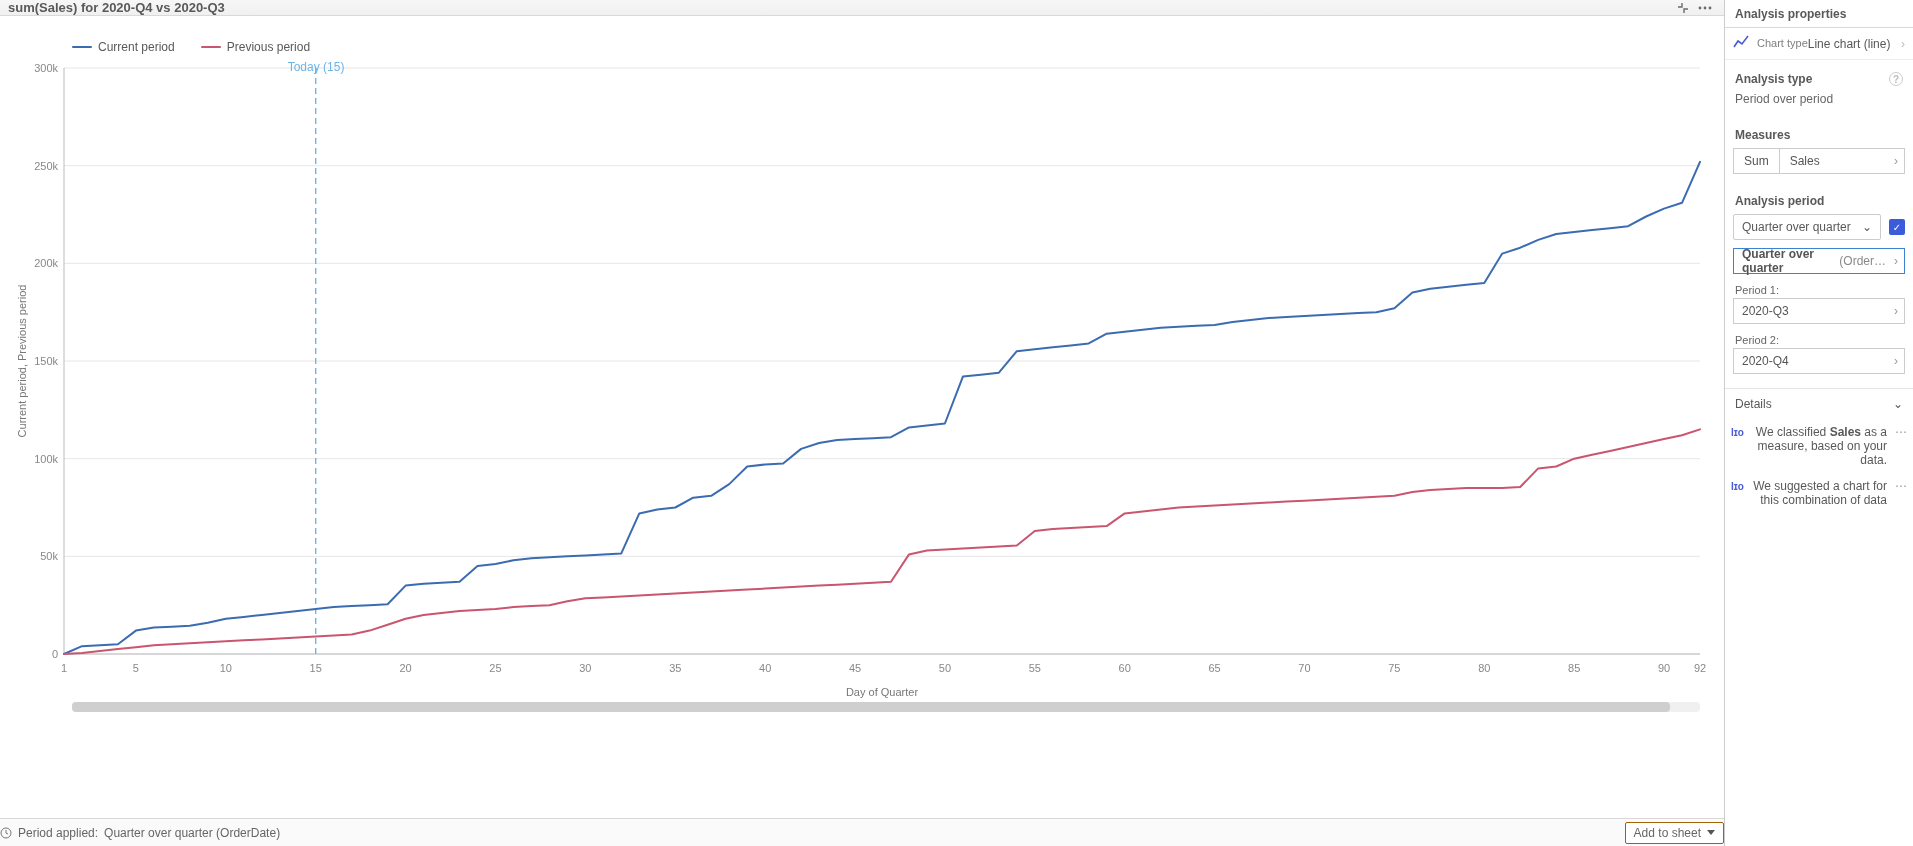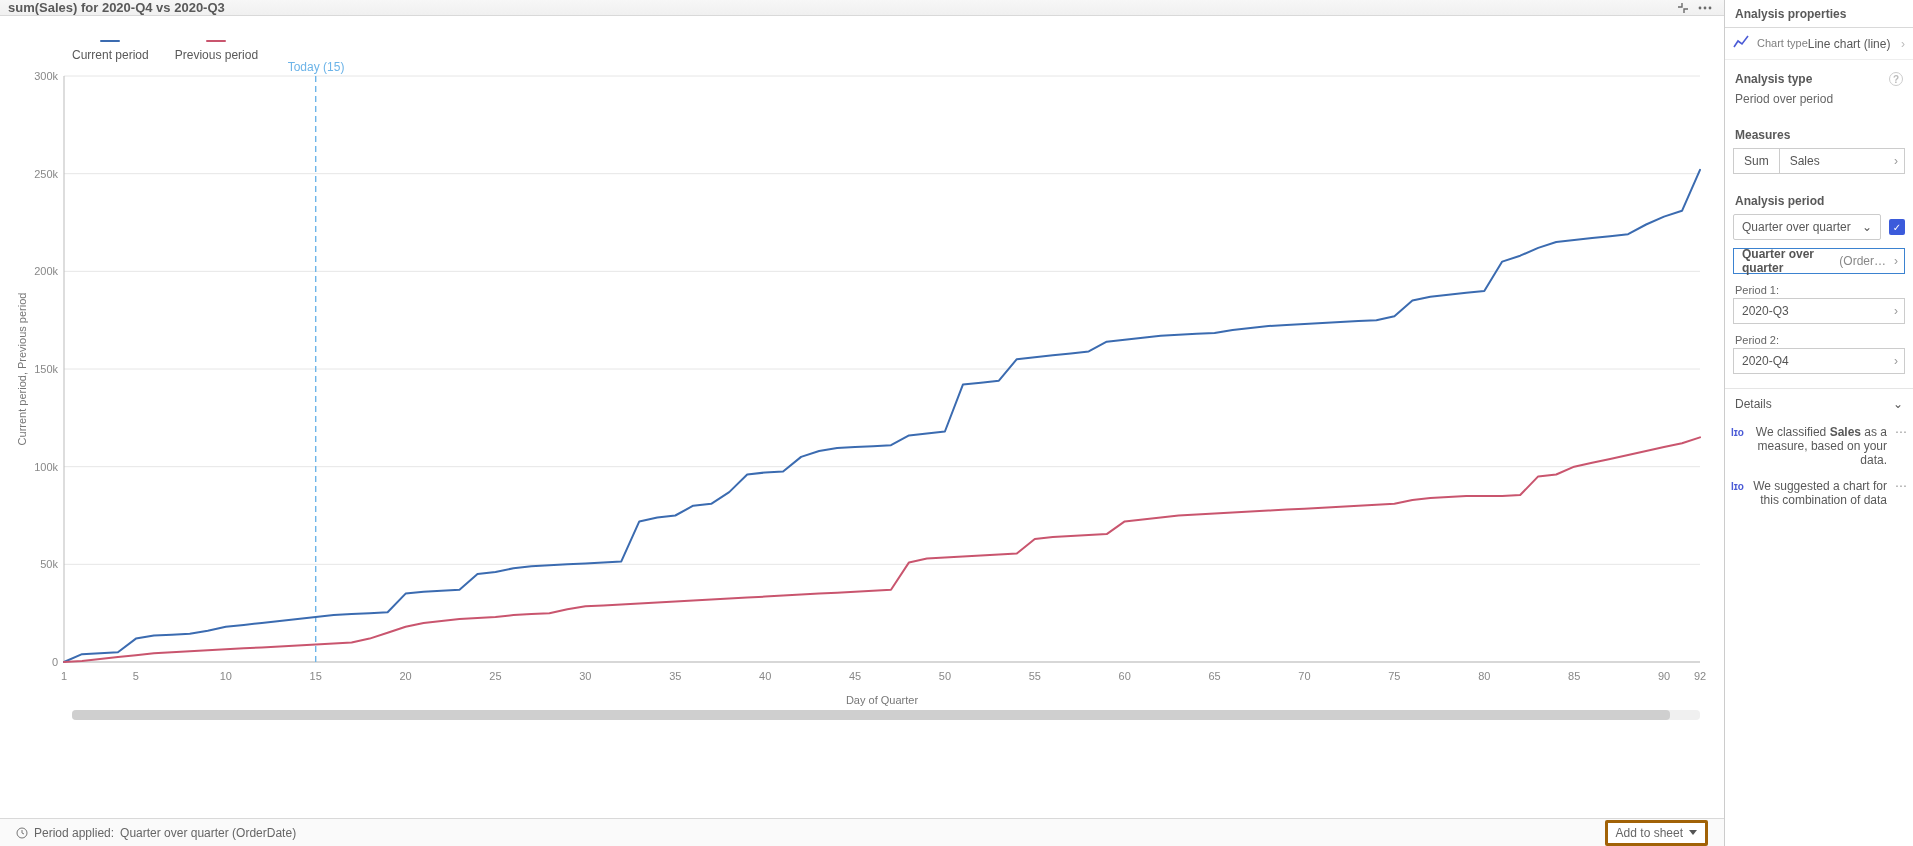--- a/index.html
+++ b/index.html
@@ -49,21 +49,21 @@
     position: relative;
     padding: 24px 12px 2px 12px;
   }
   .legend {
     display: flex; gap: 26px;
     margin-left: 60px;
     margin-bottom: 8px;
     font-size: 12px;
     align-items: center;
   }
-  .legend-item { display: flex; align-items: center; gap: 6px; flex-direction: column; }
+  .legend-item { display: flex; align-items: center; gap: 6px; }
   .legend-swatch { width: 20px; height: 2px; border-radius: 1px; }
   .today-label {
     position: absolute;
     color: #6db4e8;
     font-size: 12px;
   }
   svg.plot { display:block; }
   .axis-label { font-size: 11px; fill: #777; }
   .grid line { stroke: #e6e6e6; stroke-width: 1; }
   .hscroll {
@@ -76,29 +76,29 @@
   .hscroll-thumb {
     position: absolute; top:0; bottom:0;
     left:0; right: 30px;
     background: #cfcfcf;
     border-radius: 4px;
   }
   .footer {
     height: 28px;
     border-top: 1px solid #d9d9d9;
     display: flex; align-items: center;
-    padding: 0 16px;
+    padding: 0 0;
     font-size: 12px;
     color: #666;
     gap: 6px;
     background: #fafafa;
   }
   .footer .spacer { flex:1; }
   .dropdown-btn {
-    border: 3px solid #a16207;
+    border: 1px solid #a16207;
     background: #fff;
     padding: 3px 8px;
     font-size: 12px;
     display: flex; align-items: center; gap:6px;
     cursor: pointer;
     border-radius: 2px;
     margin-left: 43px;
   }
 
   

